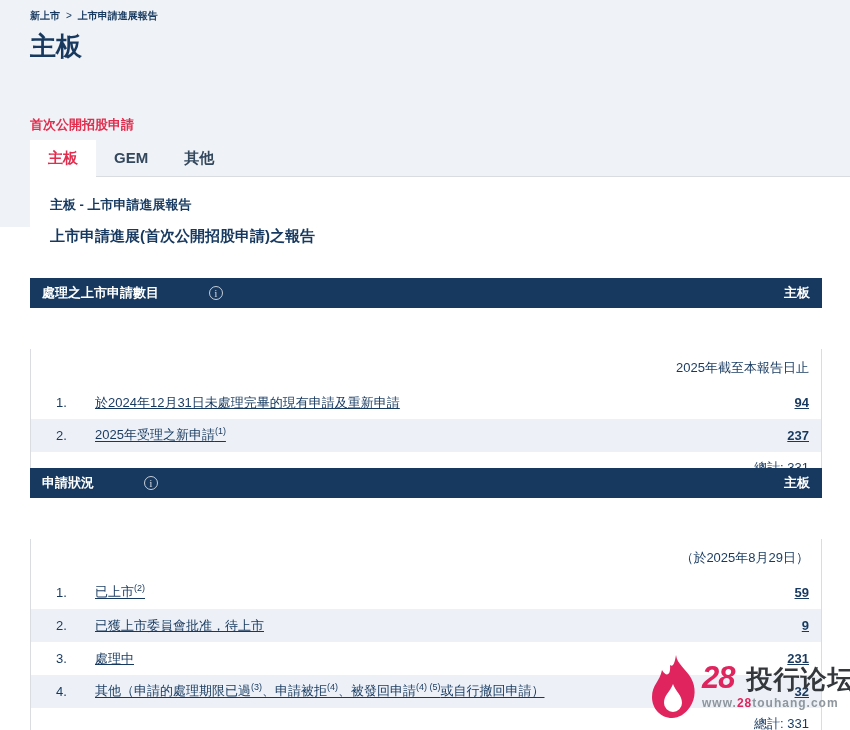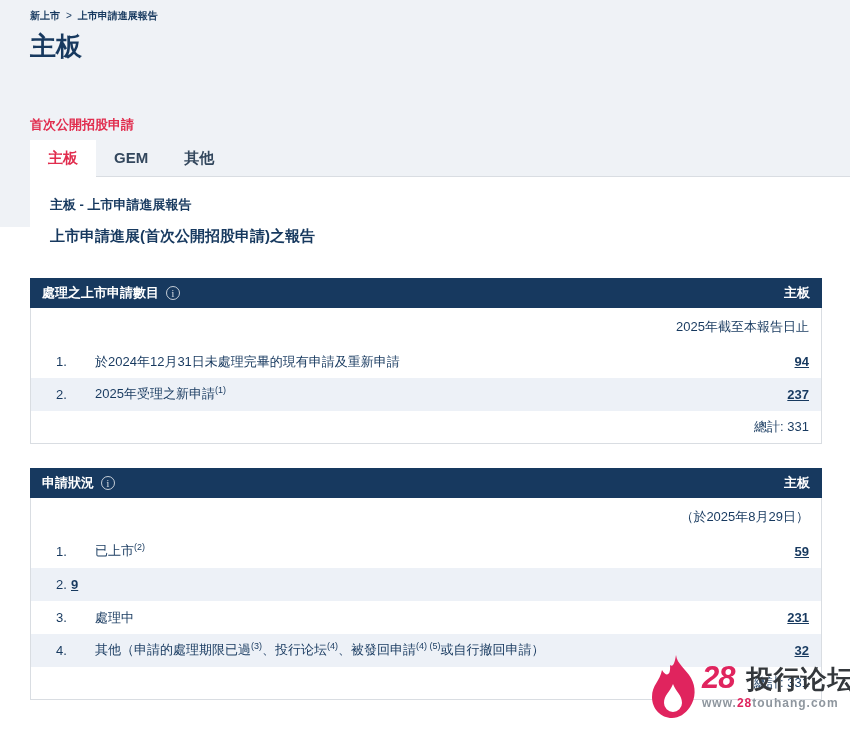--- a/index.html
+++ b/index.html
@@ -24,31 +24,31 @@
   .tab{height:36px;line-height:36px;padding:0 18px;font-size:15px;font-weight:700;color:#33475d;cursor:pointer;}
   .tab.active{background:#fff;color:var(--red);height:38px;}
   
   .content-panel{position:absolute;left:30px;top:177px;right:0;height:90px;background:#fff;}
   .content-line1{position:absolute;left:20px;top:19px;font-size:13px;font-weight:700;color:var(--navy);}
   .content-line2{position:absolute;left:20px;top:50px;font-size:15px;font-weight:700;color:var(--navy);}
   
   .tbl{position:absolute;left:30px;width:792px;font-size:13px;}
   .tbl-1{top:278px;}
   .tbl-2{top:468px;}
-  .tbl-header{height:30px;background:var(--navy);color:#fff;display:flex;align-items:center;padding:0 12px;font-weight:700;}
+  .tbl-header{height:30px;background:var(--navy);color:#fff;display:flex;align-items:center;padding:0 12px;font-weight:700;gap:43px;}
   .tbl-header .spacer{flex:1;}
   .info{display:inline-flex;align-items:center;justify-content:center;width:14px;height:14px;margin-left:7px;
         border:1px solid rgba(255,255,255,.75);border-radius:50%;font-size:10px;font-weight:400;
         font-family:"Liberation Serif","DejaVu Serif",serif;color:rgba(255,255,255,.85);cursor:pointer;}
   .tbl-body{border:1px solid var(--border);border-top:none;background:#fff;}
-  .period-row{height:37px;line-height:37px;text-align:right;padding-right:12px;color:var(--navy);font-weight:400;}
+  .period-row{height:37px;line-height:37px;text-align:right;padding-right:12px;color:var(--navy);font-weight:400;margin-top:41px;}
   .data-row{display:flex;align-items:center;height:33px;color:var(--navy);}
   .data-row.stripe{background:var(--stripe);}
   .data-row .num{width:40px;padding-left:25px;flex:none;}
-  .data-row .label{flex:1;padding-left:24px;}
+  .data-row .label{flex:1;padding-left:24px;text-decoration:underline;}
   .data-row .label sup{font-size:9px;}
   .data-row .value{font-weight:700;text-align:right;padding-right:12px;flex:none;text-decoration:underline;}
   .total-row{height:32px;line-height:32px;text-align:right;padding-right:12px;font-weight:400;color:var(--navy);}
   
   .watermark{position:absolute;left:648px;top:650px;width:190px;z-index:5;display:flex;align-items:center;}
   .wm-flame{flex:none;margin-top:4px;}
   .wm-text{margin-left:2px;}
   .wm-brand{display:flex;align-items:baseline;white-space:nowrap;}
   .wm-num{font-size:31px;font-weight:700;font-style:italic;color:var(--watermark_pink);letter-spacing:-1px;}
   .wm-name{font-size:26px;font-weight:700;color:var(--brand_dark);letter-spacing:1px;margin-left:12px;
@@ -119,32 +119,33 @@
     <div class="period-row">（於2025年8月29日）</div>
     <div class="rows">
   <div class="data-row">
     <span class="num">1.</span>
     <span class="label"><span>已上市</span><sup>(2)</sup></span>
     <span class="value">59</span>
   </div>
 
   <div class="data-row stripe">
     <span class="num">2.</span>
+    <span class="label"><span>已獲上市委員會批准，待上市</span></span>
     <span class="value">9</span>
   </div>
 
   <div class="data-row">
     <span class="num">3.</span>
     <span class="label"><span>處理中</span></span>
     <span class="value">231</span>
   </div>
 
   <div class="data-row stripe">
     <span class="num">4.</span>
-    <span class="label"><span>其他（申請的處理期限已過</span><sup>(3)</sup><span>、投行论坛</span><sup>(4)</sup><span>、被發回申請</span><sup>(4) (5)</sup><span>或自行撤回申請）</span></span>
+    <span class="label"><span>其他（申請的處理期限已過</span><sup>(3)</sup><span>、申請被拒</span><sup>(4)</sup><span>、被發回申請</span><sup>(4) (5)</sup><span>或自行撤回申請）</span></span>
     <span class="value">32</span>
   </div>
 </div>
     <div class="total-row">
       <span>總計:</span>&nbsp;<span>331</span>
     </div>
   </div>
 </div>
 
 <div class="watermark">

